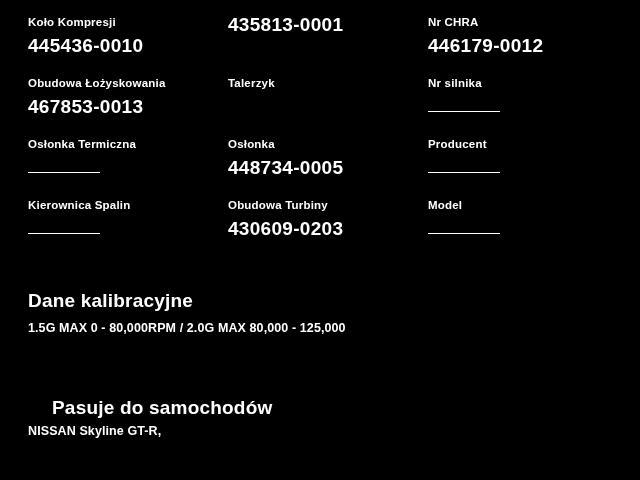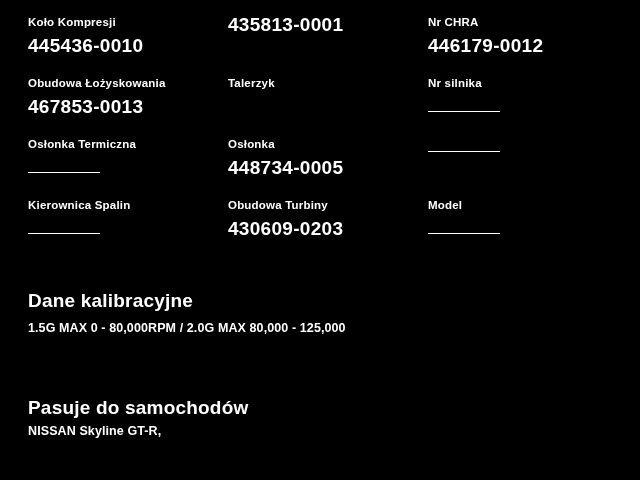--- a/index.html
+++ b/index.html
@@ -75,20 +75,21 @@
     font-weight: bold;
     letter-spacing: 0.1px;
     line-height: 17px;
     margin: 0;
   }
   .section.fitment {
     margin-top: 58px;
   }
   .section.fitment .section-title {
     margin-bottom: 2px;
+    margin-left: 24px;
   }
 </style>
 </head>
 <body>
 
 <div class="sheet">
 
   <div class="spec-grid">
 
     <div class="spec-cell">
@@ -123,20 +124,21 @@
       <div class="spec-label">Osłonka Termiczna</div>
       <div class="spec-value blank"></div>
     </div>
 
     <div class="spec-cell shift-down">
       <div class="spec-label">Osłonka</div>
       <div class="spec-value">448734-0005</div>
     </div>
 
     <div class="spec-cell">
+      <div class="spec-label">Producent</div>
       <div class="spec-value blank"></div>
     </div>
 
     <div class="spec-cell">
       <div class="spec-label">Kierownica Spalin</div>
       <div class="spec-value blank"></div>
     </div>
 
     <div class="spec-cell shift-down">
       <div class="spec-label">Obudowa Turbiny</div>

